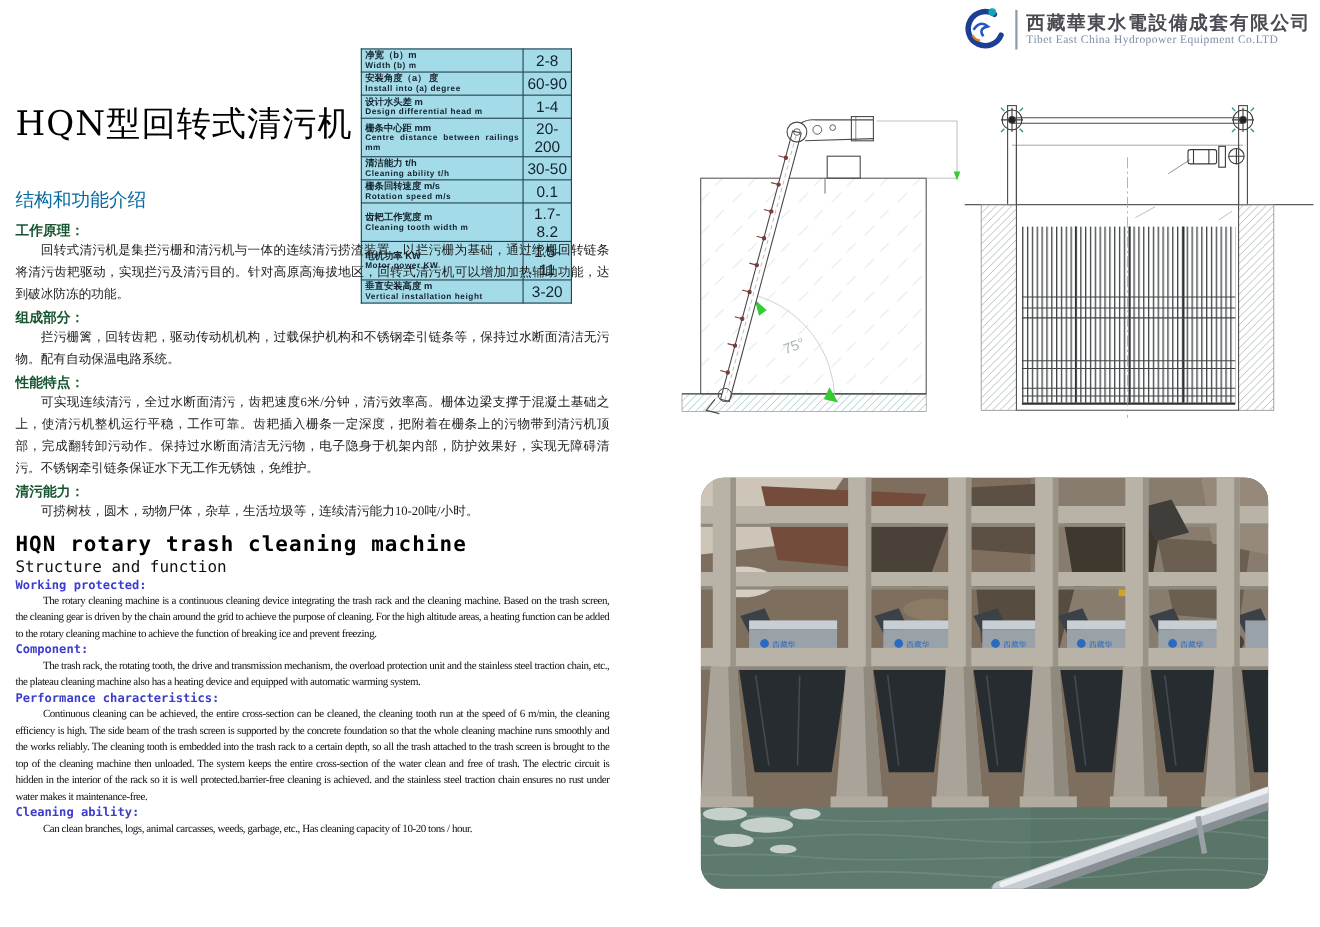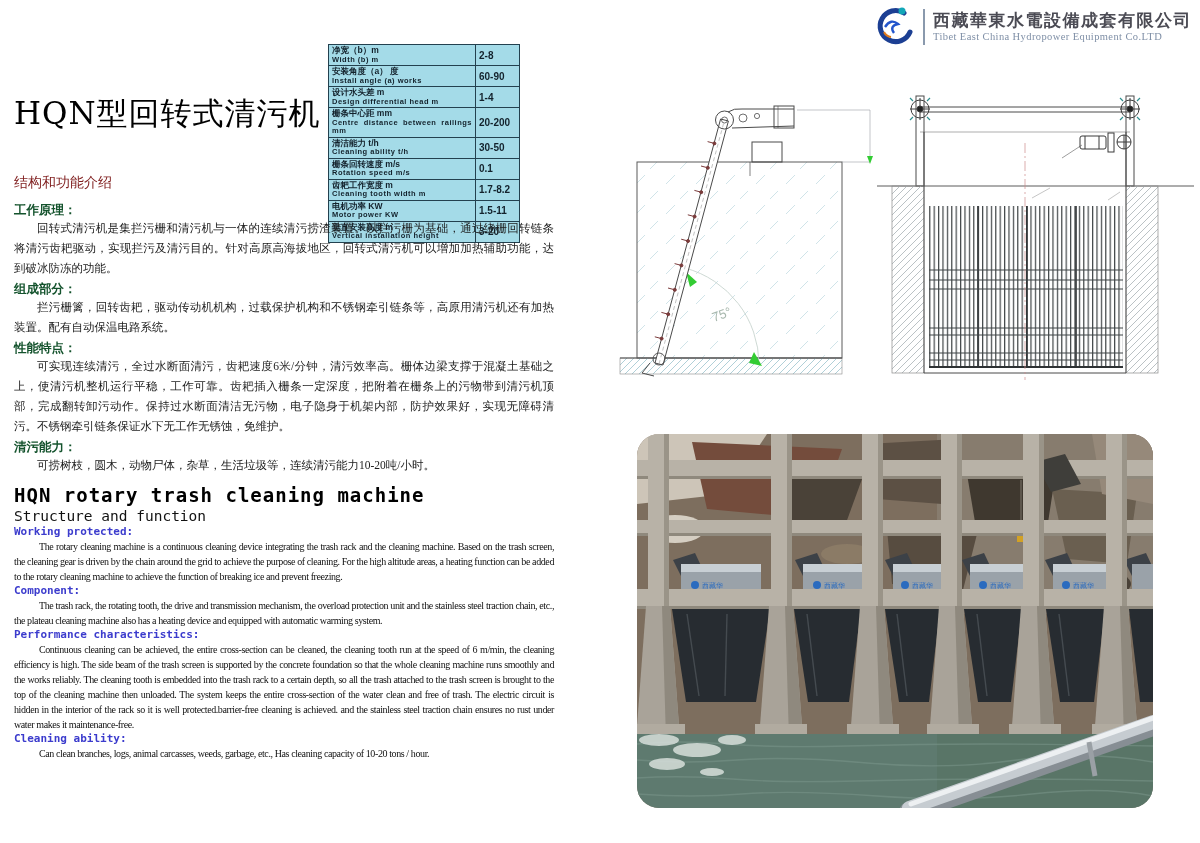--- a/index.html
+++ b/index.html
@@ -16,32 +16,32 @@
   .company-names { display:flex; flex-direction:column; line-height:1.15; }
   .company-zh { font-family:"Liberation Serif", serif; font-weight:bold; font-size:17px;
     color:#4b4b54; letter-spacing:1.5px; white-space:nowrap; }
   .company-en { font-family:"Liberation Serif", serif; font-size:10.5px; color:#7f8fa6; letter-spacing:0.4px; }
 
   
   .spec-table { position:absolute; left:328px; top:44px; width:192px;
     border-collapse:collapse; background:#a4dbe8; }
   .spec-table td { border:1px solid #23414f; padding:1px 3px; vertical-align:middle; }
   .spec-table td.lbl { width:147px; }
-  .spec-table td.val { text-align:left; font-weight:bold; font-size:10px; color:#13222c; }
+  .spec-table td.val { text-align:center; font-weight:normal; font-size:14px; color:#13222c; }
   .lbl .zh { display:block; font-weight:bold; font-size:8.5px; line-height:9.5px; color:#13222c;
     font-family:"Liberation Sans", sans-serif; }
   .lbl .en { display:block; font-weight:bold; font-size:7.5px; line-height:8.5px; color:#13222c;
     letter-spacing:0.5px; text-align:justify; }
 
   
   .left-col { position:absolute; left:14px; top:96px; width:540px; color:#1b1b1b; }
   .title-zh { font-family:"DejaVu Serif", serif; font-weight:400; font-size:31px;
     line-height:34px; letter-spacing:1px; color:#000; margin-bottom:42px; }
-  .subtitle-zh { font-family:"DejaVu Serif", serif; font-weight:400; font-size:14px;
-    line-height:20px; margin-bottom:10px; color:#7f1d1d; }
+  .subtitle-zh { font-family:"DejaVu Serif", serif; font-weight:400; font-size:17px;
+    line-height:20px; margin-bottom:10px; color:#0369a1; }
   .zh-heading { color:#14532d; font-weight:bold; font-size:12.5px; line-height:16px; margin-top:3px;
     font-family:"Liberation Sans", sans-serif; }
   .zh-body { font-family:"Liberation Serif", serif; font-size:11.5px; line-height:20px;
     text-indent:2em; text-align:justify; }
   .title-en { font-family:"DejaVu Sans Mono", monospace; font-size:19px; line-height:24px;
     font-weight:bold; letter-spacing:1px; margin-top:8px; color:#000; }
   .subtitle-en { font-family:"DejaVu Sans Mono", monospace; font-size:14.5px; line-height:18px; color:#111; }
   .en-heading { font-family:"DejaVu Sans Mono", monospace; color:#3c3ccd; font-weight:bold;
     font-size:11px; line-height:14px; }
   .en-body { font-family:Liberation Serif, serif; font-size:10px; letter-spacing:-0.4px;
@@ -79,21 +79,21 @@
       <tr>
         <td class="lbl">
             <span class="zh">净宽（b）m</span>
             <span class="en">Width (b) m</span>
           </td>
         <td class="val">2-8</td>
       </tr>
       <tr>
         <td class="lbl">
             <span class="zh">安装角度（a） 度</span>
-            <span class="en">Install angle (a) works</span>
+            <span class="en">Install into (a) degree</span>
           </td>
         <td class="val">60-90</td>
       </tr>
       <tr>
         <td class="lbl">
             <span class="zh">设计水头差 m</span>
             <span class="en">Design differential head m</span>
           </td>
         <td class="val">1-4</td>
       </tr>
@@ -142,21 +142,21 @@
     </tbody>
   </table>
 
   <div class="left-col">
     <div class="title-zh">HQN型回转式清污机</div>
     <div class="subtitle-zh">结构和功能介绍</div>
 
     <div class="zh-heading">工作原理：</div>
     <p class="zh-body">回转式清污机是集拦污栅和清污机与一体的连续清污捞渣装置。以拦污栅为基础，通过绕栅回转链条将清污齿耙驱动，实现拦污及清污目的。针对高原高海拔地区，回转式清污机可以增加加热辅助功能，达到破冰防冻的功能。</p>
     <div class="zh-heading">组成部分：</div>
-    <p class="zh-body">拦污栅篱，回转齿耙，驱动传动机机构，过载保护机构和不锈钢牵引链条等，高原用清污机还有加热装置。配有自动保温电路系统。</p>
+    <p class="zh-body">拦污栅篱，回转齿耙，驱动传动机机构，过载保护机构和不锈钢牵引链条等，保持过水断面清洁无污物。配有自动保温电路系统。</p>
     <div class="zh-heading">性能特点：</div>
     <p class="zh-body">可实现连续清污，全过水断面清污，齿耙速度6米/分钟，清污效率高。栅体边梁支撑于混凝土基础之上，使清污机整机运行平稳，工作可靠。齿耙插入栅条一定深度，把附着在栅条上的污物带到清污机顶部，完成翻转卸污动作。保持过水断面清洁无污物，电子隐身于机架内部，防护效果好，实现无障碍清污。不锈钢牵引链条保证水下无工作无锈蚀，免维护。</p>
     <div class="zh-heading">清污能力：</div>
     <p class="zh-body">可捞树枝，圆木，动物尸体，杂草，生活垃圾等，连续清污能力10-20吨/小时。</p>
 
     <div class="title-en">HQN rotary trash cleaning machine</div>
     <div class="subtitle-en">Structure and function</div>
 
     <div class="en-heading">Working protected:</div>
     <p class="en-body">The rotary cleaning machine is a continuous cleaning device integrating the trash rack and the cleaning machine. Based on the trash screen, the cleaning gear is driven by the chain around the grid to achieve the purpose of cleaning. For the high altitude areas, a heating function can be added to the rotary cleaning machine to achieve the function of breaking ice and prevent freezing.</p>

